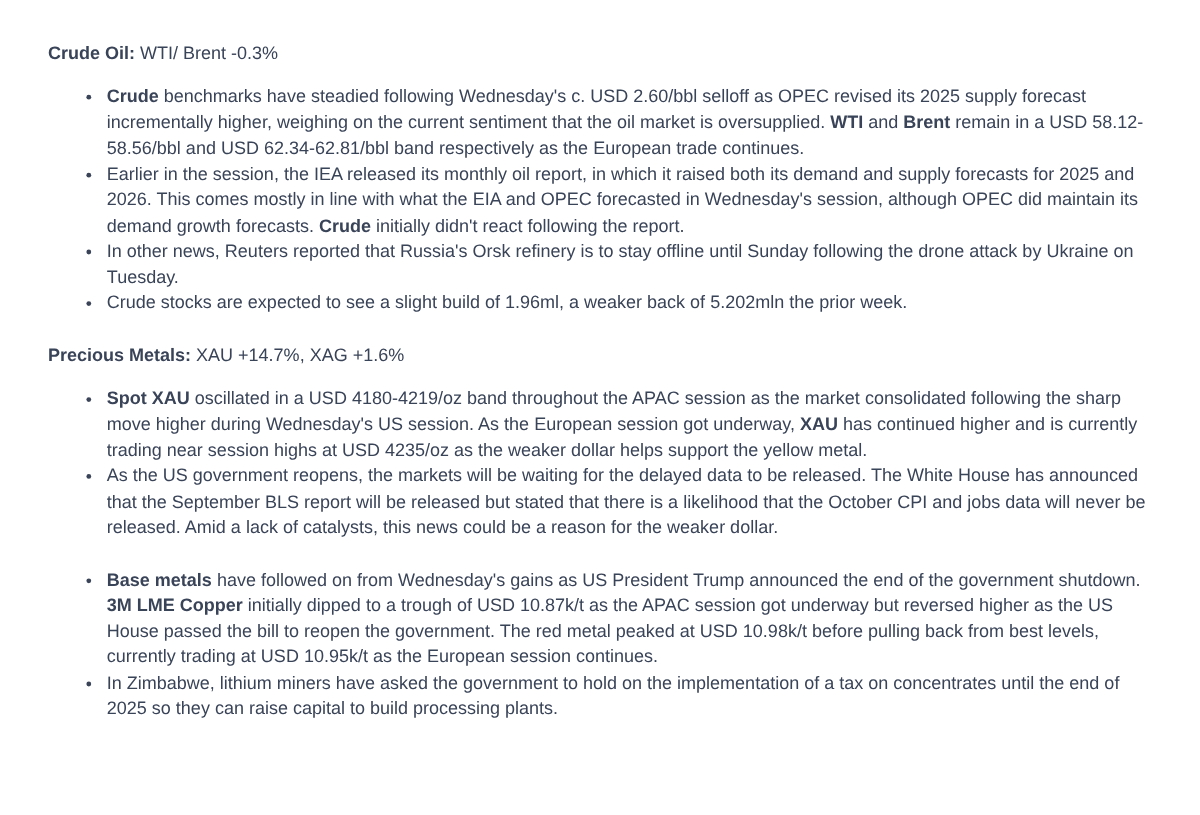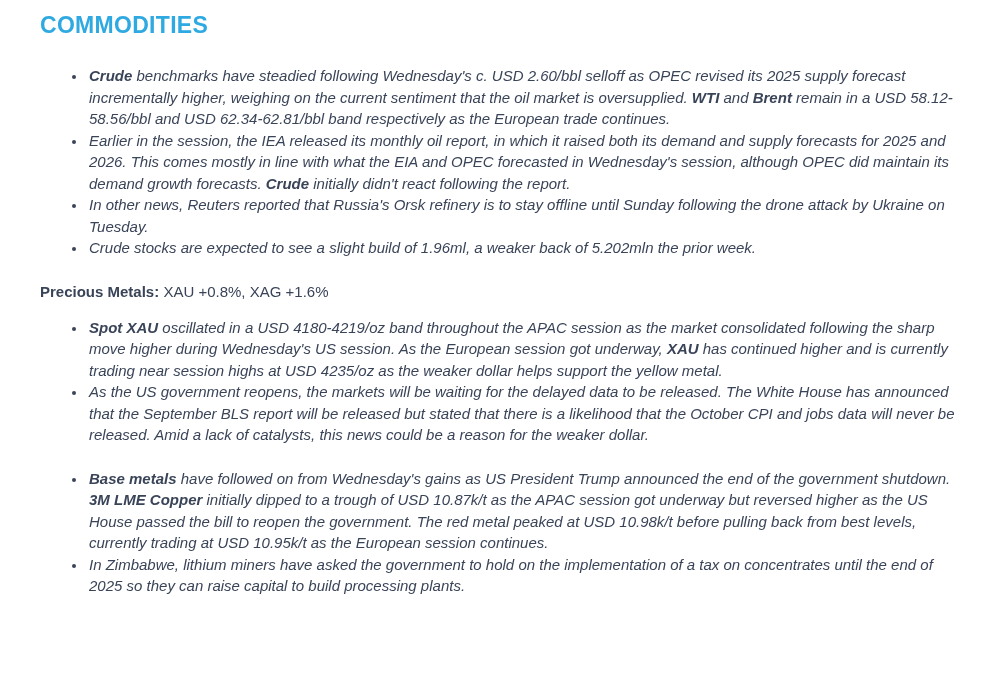--- a/index.html
+++ b/index.html
@@ -27,44 +27,43 @@
     font-size: 15px;
     line-height: 21px;
     margin: 22px 0 15px 0;
     color: #3a4458;
   }
   .section-heading strong { font-weight: 700; }
   ul.bullet-list {
     margin: 0 0 22px 0;
     padding: 0 0 0 47px;
     list-style: disc;
-    font-style: italic;
   }
   ul.bullet-list li {
     font-size: 15px;
     line-height: 21.5px;
     color: #3a4458;
     padding-left: 2px;
   }
   ul.bullet-list li::marker { color: #3a4458; font-size: 13px; }
   li strong { font-weight: 700; }
 </style>
 </head>
 <body>
 
 <div class="page">
-  <h1 class="page-title">COMMODITIES</h1>
   <div id="sections">
+      <p class="section-heading"><strong>Crude Oil:</strong><span> WTI/ Brent -0.3%</span></p>
       <ul class="bullet-list">
         <li><strong>Crude</strong><span> benchmarks have steadied following Wednesday's c. USD 2.60/bbl selloff as OPEC revised its 2025 supply forecast incrementally higher, weighing on the current sentiment that the oil market is oversupplied. </span><strong>WTI</strong><span> and </span><strong>Brent</strong><span> remain in a USD 58.12-58.56/bbl and USD 62.34-62.81/bbl band respectively as the European trade continues.</span></li>
         <li><span>Earlier in the session, the IEA released its monthly oil report, in which it raised both its demand and supply forecasts for 2025 and 2026. This comes mostly in line with what the EIA and OPEC forecasted in Wednesday's session, although OPEC did maintain its demand growth forecasts. </span><strong>Crude</strong><span> initially didn't react following the report.</span></li>
         <li><span>In other news, Reuters reported that Russia's Orsk refinery is to stay offline until Sunday following the drone attack by Ukraine on Tuesday.</span></li>
         <li><span>Crude stocks are expected to see a slight build of 1.96ml, a weaker back of 5.202mln the prior week.</span></li>
       </ul>
-      <p class="section-heading"><strong>Precious Metals:</strong><span> XAU +0.8%, XAG +1.6%</span></p>
+      <p class="section-heading"><strong>Precious Metals:</strong><span> XAU +14.7%, XAG +1.6%</span></p>
       <ul class="bullet-list">
         <li><strong>Spot XAU</strong><span> oscillated in a USD 4180-4219/oz band throughout the APAC session as the market consolidated following the sharp move higher during Wednesday's US session. As the European session got underway, </span><strong>XAU</strong><span> has continued higher and is currently trading near session highs at USD 4235/oz as the weaker dollar helps support the yellow metal.</span></li>
         <li><span>As the US government reopens, the markets will be waiting for the delayed data to be released. The White House has announced that the September BLS report will be released but stated that there is a likelihood that the October CPI and jobs data will never be released. Amid a lack of catalysts, this news could be a reason for the weaker dollar.</span></li>
       </ul>
       <ul class="bullet-list">
         <li><strong>Base metals</strong><span> have followed on from Wednesday's gains as US President Trump announced the end of the government shutdown. </span><strong>3M LME Copper</strong><span> initially dipped to a trough of USD 10.87k/t as the APAC session got underway but reversed higher as the US House passed the bill to reopen the government. The red metal peaked at USD 10.98k/t before pulling back from best levels, currently trading at USD 10.95k/t as the European session continues.</span></li>
         <li><span>In Zimbabwe, lithium miners have asked the government to hold on the implementation of a tax on concentrates until the end of 2025 so they can raise capital to build processing plants.</span></li>
       </ul>
     </div>
 </div>

